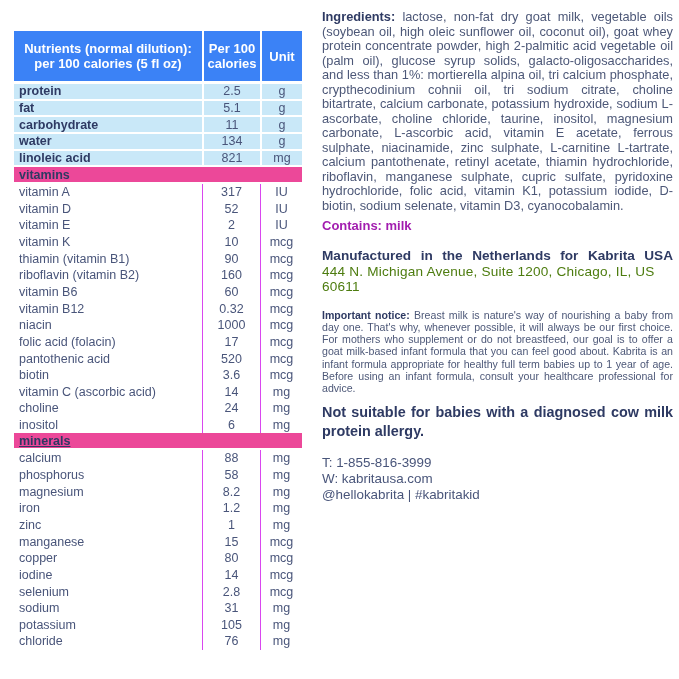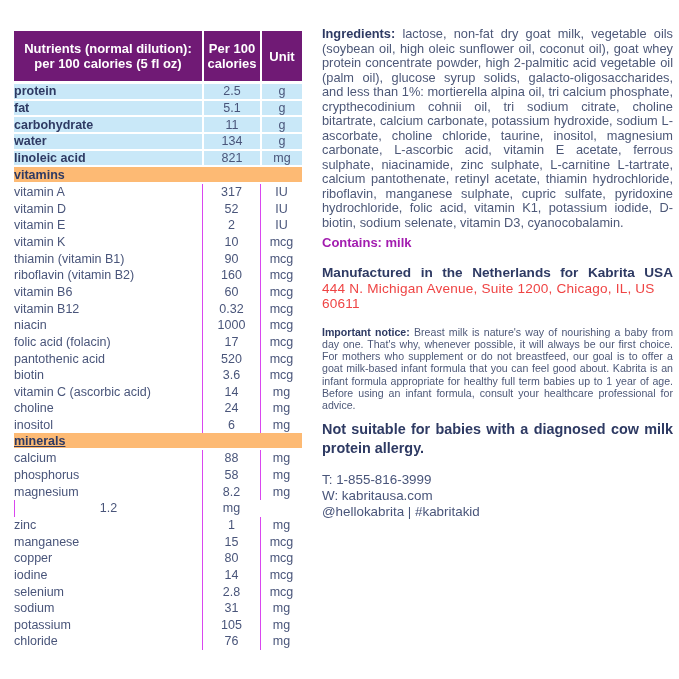--- a/index.html
+++ b/index.html
@@ -5,61 +5,61 @@
   html,body{margin:0;padding:0;}
   body{
     width:679px;height:679px;position:relative;background:#ffffff;
     font-family:"Liberation Sans", sans-serif;
     -webkit-font-smoothing:antialiased;
   }
   
   .table-wrap{position:absolute;left:14px;top:31px;width:288px;}
   .thead{
     display:grid;grid-template-columns:188px 58px 42px;
-    background:#701a75;color:#ffffff;height:50px;
+    background:#3b82f6;color:#ffffff;height:50px;
   }
   .thead .hcell{
     display:flex;flex-direction:column;justify-content:center;align-items:center;
     font-weight:700;font-size:13px;line-height:15px;text-align:center;
   }
   .thead .hcell + .hcell{border-left:2px solid #ffffff;}
   .tbody{margin-top:3px;}
   .row{
     display:grid;grid-template-columns:188px 58px 42px;
     height:16.65px;box-sizing:border-box;align-items:center;
     font-size:12.5px;color:#49557a;
   }
-  .row .cell-name{color:#49557a;}
+  .row .cell-name{padding-left:5px;color:#49557a;}
   .row .cell-value,.row .cell-unit{
     text-align:center;height:100%;display:flex;align-items:center;justify-content:center;
     box-sizing:border-box;
   }
   .row.macro{background:#c9e8f8;border-bottom:2px solid #ffffff;}
   .row.macro .cell-name{font-weight:700;color:#2e3a63;}
   .row.macro .cell-value,.row.macro .cell-unit{border-left:2px solid #ffffff;}
   .row.plain .cell-value,.row.plain .cell-unit{border-left:1px solid #d946ef;}
   .row.section{
-    background:#fdba74;border-bottom:2px solid #ffffff;
+    background:#ec4899;border-bottom:2px solid #ffffff;
   }
   .row.section .cell-name{font-weight:700;color:#2e3a63;}
   
-  .right-col{position:absolute;left:322px;top:27px;width:351px;color:#4d5878;}
+  .right-col{position:absolute;left:322px;top:10px;width:351px;color:#4d5878;}
   .right-col p{margin:0;}
   .ingredients{
     font-size:12.8px;line-height:14.5px;text-align:justify;
   }
   .bold-navy{font-weight:700;color:#2e3a63;}
   .contains{margin-top:5px !important;font-size:13px;font-weight:700;color:#a21caf;}
   .manufactured{
     margin-top:15px !important;font-size:13.6px;line-height:15.5px;
   }
   .manufactured .mline1{
     font-weight:700;color:#2e3a63;text-align:justify;text-align-last:justify;
   }
-  .manufactured .mline2{color:#ef4444;letter-spacing:0.2px;}
+  .manufactured .mline2{color:#4d7c0f;letter-spacing:0.2px;}
   .notice{
     margin-top:14px !important;font-size:10.6px;line-height:12.3px;text-align:justify;
   }
   .not-suitable{
     margin-top:8px !important;font-size:14.4px;line-height:19px;font-weight:700;color:#2e3a63;
     text-align:justify;
   }
   .contact{margin-top:14px !important;font-size:13.4px;line-height:16.4px;color:#49557a;}
   .contact div{white-space:nowrap;}
 </style>
@@ -196,20 +196,21 @@
         <div class="cell-name">phosphorus</div>
         <div class="cell-value">58</div>
         <div class="cell-unit">mg</div>
       </div>
       <div class="row plain">
         <div class="cell-name">magnesium</div>
         <div class="cell-value">8.2</div>
         <div class="cell-unit">mg</div>
       </div>
       <div class="row plain">
+        <div class="cell-name">iron</div>
         <div class="cell-value">1.2</div>
         <div class="cell-unit">mg</div>
       </div>
       <div class="row plain">
         <div class="cell-name">zinc</div>
         <div class="cell-value">1</div>
         <div class="cell-unit">mg</div>
       </div>
       <div class="row plain">
         <div class="cell-name">manganese</div>

